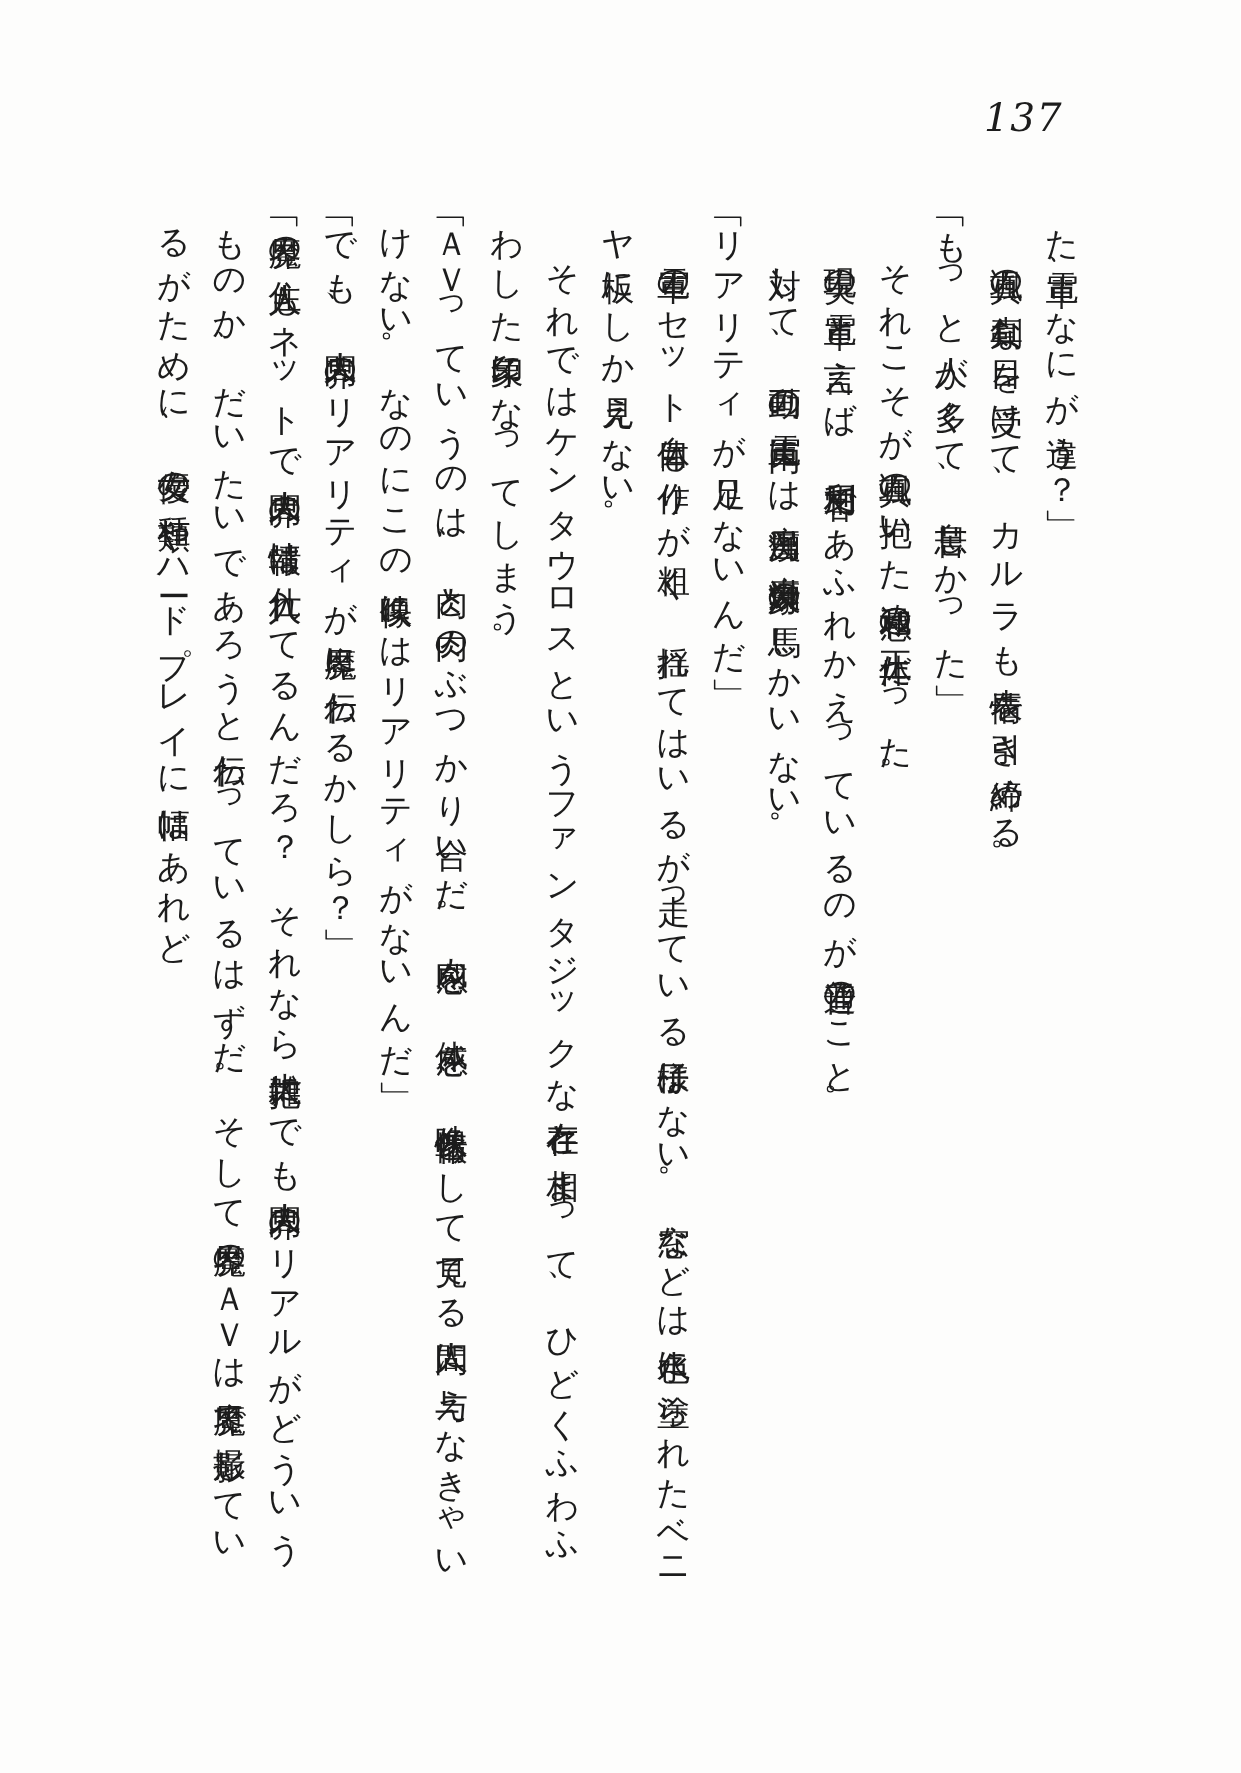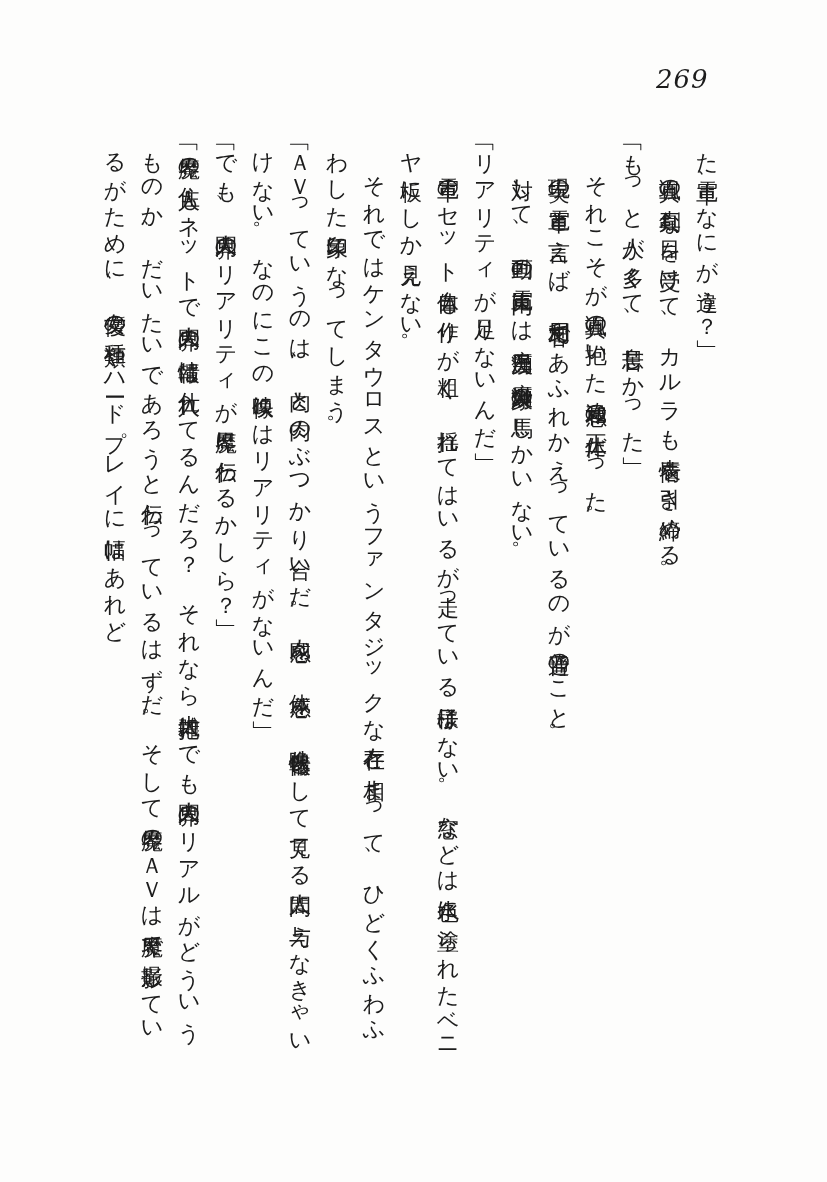--- a/index.html
+++ b/index.html
@@ -48,21 +48,21 @@
     padding:0;
   }
   .text-block p.line.indent{
     text-indent:24px;
   }
 </style>
 </head>
 <body>
 
 <div class="page">
-  <div class="page-number">269</div>
+  <div class="page-number">137</div>
   <div class="text-block">
       <p class="line">た電車、なにが違う？」</p>
       <p class="line indent">颯真の真剣な目を受けて、カルラも表情を引き締める。</p>
       <p class="line">「もっと人が多くて、息苦しかった」</p>
       <p class="line indent">それこそが颯真の抱いた違和感の正体だった。</p>
       <p class="line indent">現実の電車と言えば、利用客であふれかえっているのが普通のこと。</p>
       <p class="line indent">対して、動画の電車内には痴漢男と痴漢対象の馬しかいない。</p>
       <p class="line">「リアリティが足りないんだ」</p>
       <p class="line indent">電車のセット自体も作りが粗く、揺れてはいるが走っている様子はない。窓などは水色に塗られたベニヤ板にしか見えない。</p>
       <p class="line indent">それではケンタウロスというファンタジックな存在と相まって、ひどくふわふわした印象になってしまう。</p>

